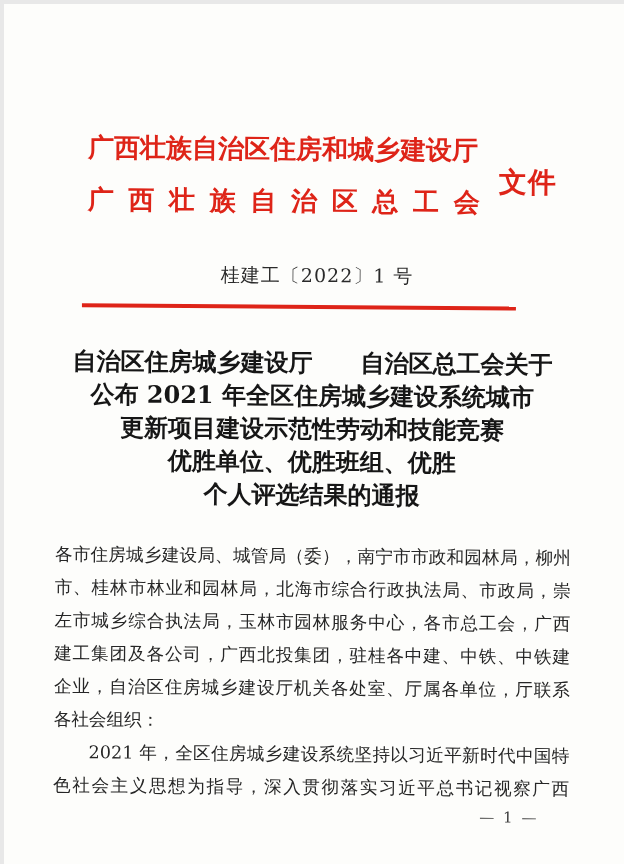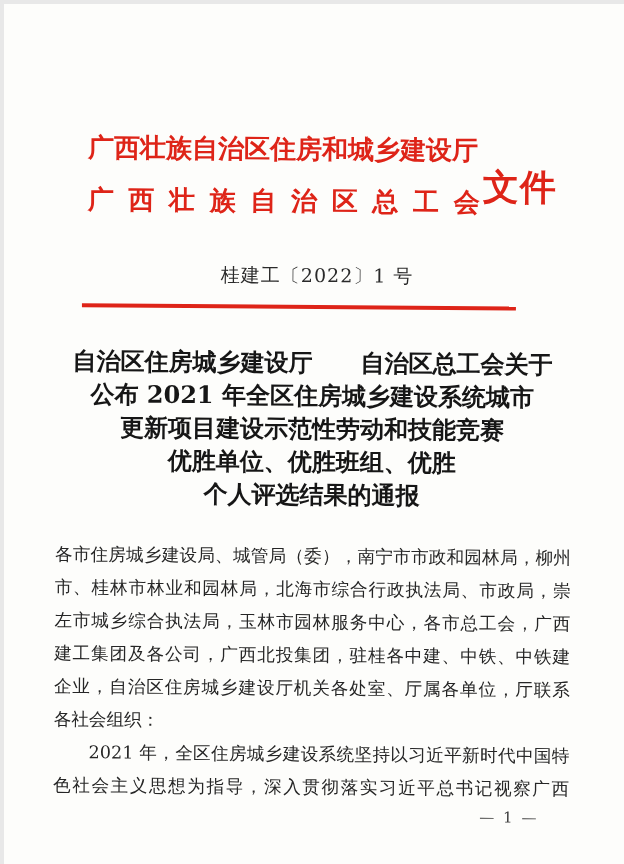--- a/index.html
+++ b/index.html
@@ -40,23 +40,23 @@
     letter-spacing: 0px;
   }
   .agency-line2 {
     font-size: 26px;
     line-height: 52px;
     text-align: justify;
     text-align-last: justify;
   }
   .doc-type {
     position: absolute;
-    left: 477px;
+    left: 493px;
     top: 158px;
-    font-size: 36px;
+    font-size: 28px;
     font-weight: 700;
     color: var(--accent-red, #de2418);
     letter-spacing: 1px;
     white-space: nowrap;
   }
 
   
   .doc-number {
     position: absolute;
     left: 0;

